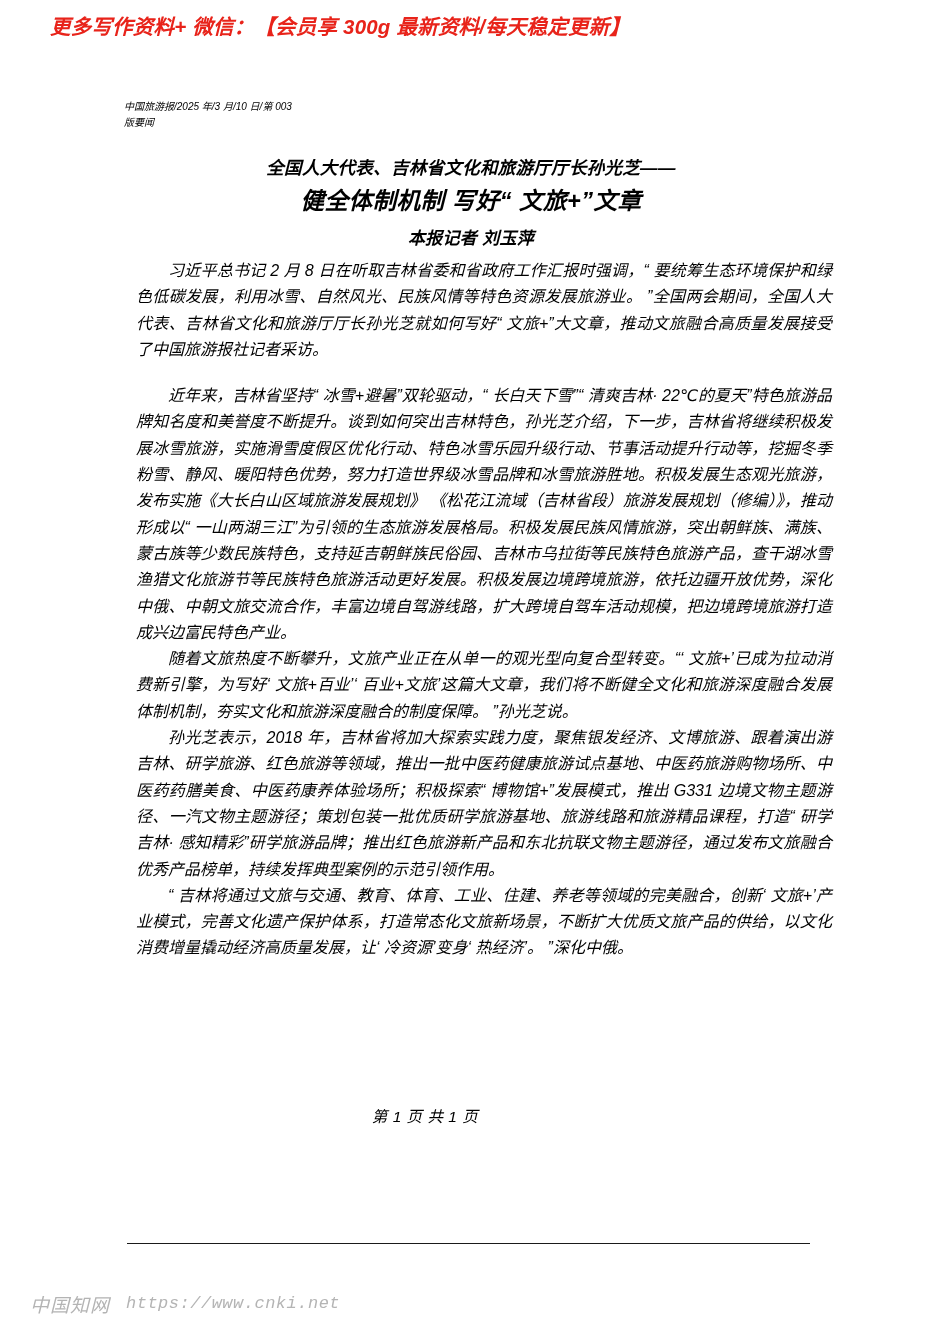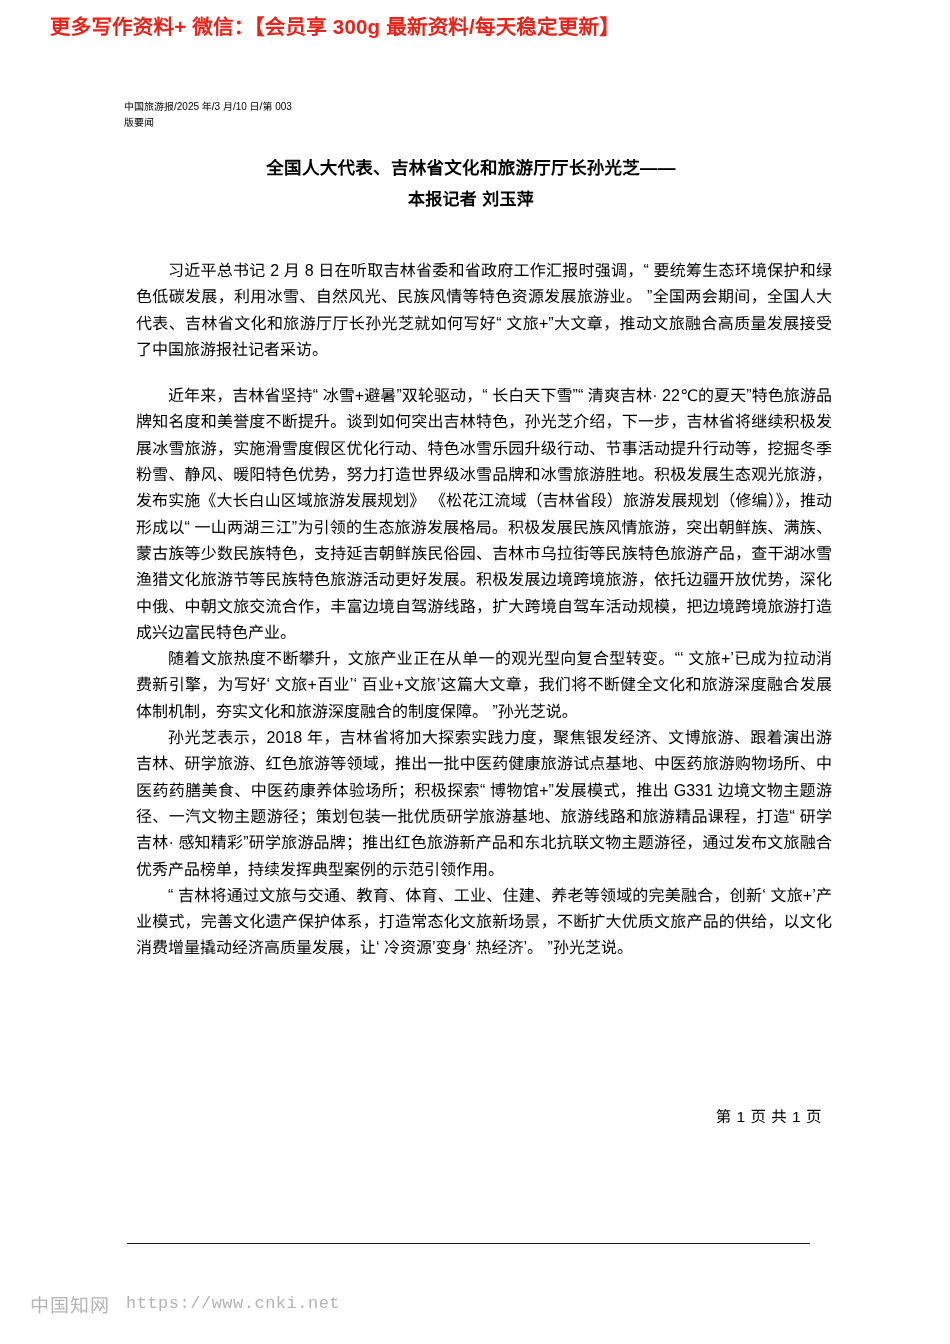--- a/index.html
+++ b/index.html
@@ -15,20 +15,21 @@
     font-family: "Liberation Sans", "DejaVu Sans", sans-serif;
     color: #000000;
     overflow: hidden;
   }
 
   .page {
     position: absolute;
     inset: 0;
     width: 856px;
     height: 1344px;
+    font-style: italic;
   }
 
   
   .promo-banner {
     position: absolute;
     top: 14px;
     left: 50px;
     width: 860px;
     font-size: 20.5px;
     font-weight: bold;
@@ -93,23 +94,23 @@
     word-break: break-all;
   }
   .article-body p.spaced-before {
     margin-top: 20px;
   }
 
   
   .page-number {
     position: absolute;
     top: 1104px;
-    left: 4px;
+    left: 16px;
     width: 818px;
-    text-align: right;
+    text-align: center;
     font-size: 15.5px;
     letter-spacing: 0.5px;
   }
 
   
   .bottom-rule {
     position: absolute;
     top: 1243px;
     left: 127px;
     width: 683px;
@@ -143,29 +144,30 @@
 
   <div class="promo-banner" style="color: rgb(232, 35, 26);">更多写作资料+ 微信：【会员享 300g 最新资料/每天稳定更新】</div>
 
   <div class="source-line">
     <div>中国旅游报/2025 年/3 月/10 日/第 003</div>
     <div>版要闻</div>
   </div>
 
   <div class="headline-block">
     <div class="kicker">全国人大代表、吉林省文化和旅游厅厅长孙光芝——</div>
+    <div class="main-title">健全体制机制  写好“ 文旅+”文章</div>
     <div class="byline">本报记者  刘玉萍</div>
   </div>
 
   <div class="article-body">
     <p>习近平总书记 2 月 8 日在听取吉林省委和省政府工作汇报时强调，“ 要统筹生态环境保护和绿色低碳发展，利用冰雪、自然风光、民族风情等特色资源发展旅游业。 ”全国两会期间，全国人大代表、吉林省文化和旅游厅厅长孙光芝就如何写好“ 文旅+”大文章，推动文旅融合高质量发展接受了中国旅游报社记者采访。</p>
     <p class="spaced-before">近年来，吉林省坚持“ 冰雪+避暑”双轮驱动，“ 长白天下雪”“ 清爽吉林· 22℃的夏天”特色旅游品牌知名度和美誉度不断提升。谈到如何突出吉林特色，孙光芝介绍，下一步，吉林省将继续积极发展冰雪旅游，实施滑雪度假区优化行动、特色冰雪乐园升级行动、节事活动提升行动等，挖掘冬季粉雪、静风、暖阳特色优势，努力打造世界级冰雪品牌和冰雪旅游胜地。积极发展生态观光旅游，发布实施《大长白山区域旅游发展规划》 《松花江流域（吉林省段）旅游发展规划（修编）》，推动形成以“ 一山两湖三江”为引领的生态旅游发展格局。积极发展民族风情旅游，突出朝鲜族、满族、蒙古族等少数民族特色，支持延吉朝鲜族民俗园、吉林市乌拉街等民族特色旅游产品，查干湖冰雪渔猎文化旅游节等民族特色旅游活动更好发展。积极发展边境跨境旅游，依托边疆开放优势，深化中俄、中朝文旅交流合作，丰富边境自驾游线路，扩大跨境自驾车活动规模，把边境跨境旅游打造成兴边富民特色产业。</p>
     <p>随着文旅热度不断攀升，文旅产业正在从单一的观光型向复合型转变。“‘ 文旅+’已成为拉动消费新引擎，为写好‘ 文旅+百业’‘ 百业+文旅’这篇大文章，我们将不断健全文化和旅游深度融合发展体制机制，夯实文化和旅游深度融合的制度保障。 ”孙光芝说。</p>
     <p>孙光芝表示，2018 年，吉林省将加大探索实践力度，聚焦银发经济、文博旅游、跟着演出游吉林、研学旅游、红色旅游等领域，推出一批中医药健康旅游试点基地、中医药旅游购物场所、中医药药膳美食、中医药康养体验场所；积极探索“ 博物馆+”发展模式，推出 G331 边境文物主题游径、一汽文物主题游径；策划包装一批优质研学旅游基地、旅游线路和旅游精品课程，打造“ 研学吉林· 感知精彩”研学旅游品牌；推出红色旅游新产品和东北抗联文物主题游径，通过发布文旅融合优秀产品榜单，持续发挥典型案例的示范引领作用。</p>
-    <p>“ 吉林将通过文旅与交通、教育、体育、工业、住建、养老等领域的完美融合，创新‘ 文旅+’产业模式，完善文化遗产保护体系，打造常态化文旅新场景，不断扩大优质文旅产品的供给，以文化消费增量撬动经济高质量发展，让‘ 冷资源’变身‘ 热经济’。 ”孙光芝说。</p>
+    <p>“ 吉林将通过文旅与交通、教育、体育、工业、住建、养老等领域的完美融合，创新‘ 文旅+’产业模式，完善文化遗产保护体系，打造常态化文旅新场景，不断扩大优质文旅产品的供给，以文化消费增量撬动经济高质量发展，让‘ 冷资源’变身‘ 热经济’。 ”深化中俄。</p>
   </div>
 
   <div class="page-number">第 1 页 共 1 页</div>
 
   <div class="bottom-rule"></div>
 
   <div class="cnki-block">
     <span class="cnki-name">中国知网</span>
     <span class="cnki-url">https://www.cnki.net</span>
   </div>

